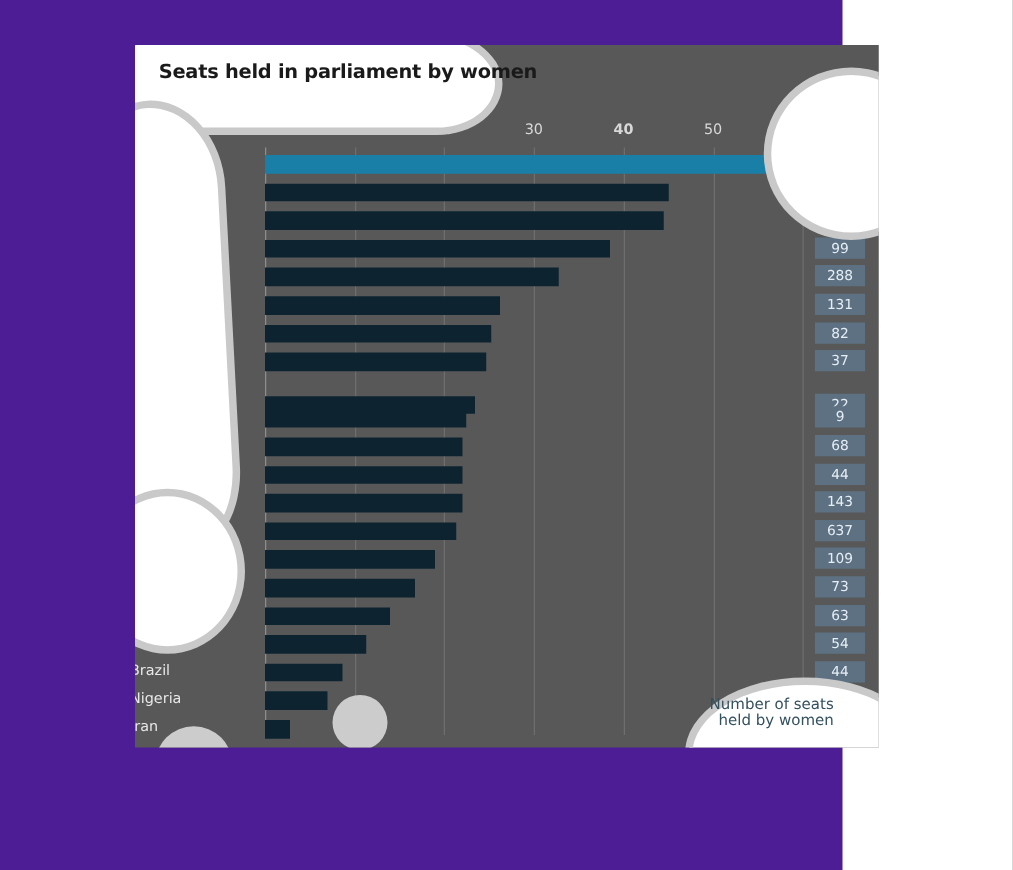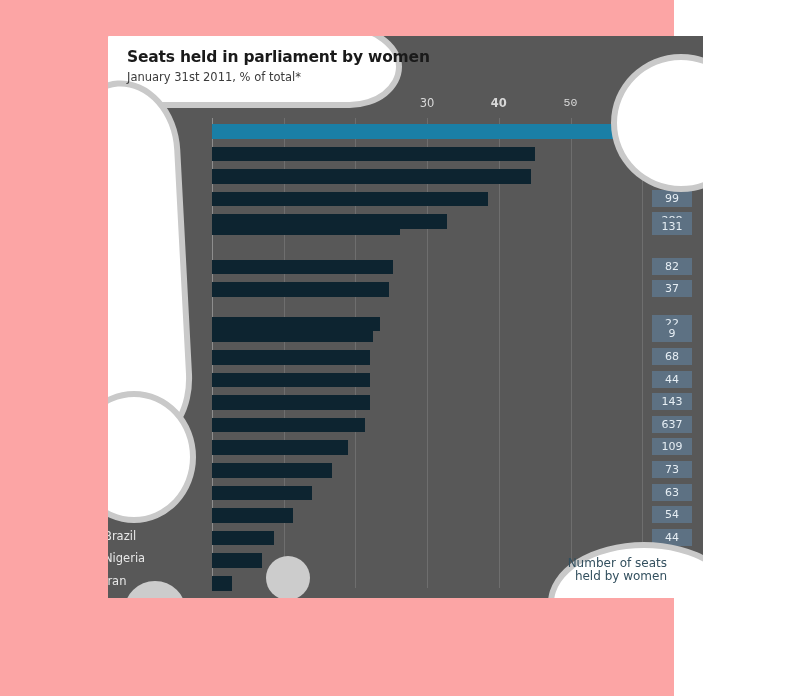--- a/index.html
+++ b/index.html
@@ -9,21 +9,21 @@
     width: 810px;
     height: 696px;
     overflow: hidden;
     font-family: "DejaVu Sans", "Liberation Sans", sans-serif;
   }
 
   #stage {
     position: relative;
     width: 674px;
     height: 696px;
-    background: #fca5a5;
+    background: #4c1d95;
   }
 
   
   #chart-panel {
     position: absolute;
     left: 108px;
     top: 36px;
     width: 595px;
     height: 562px;
     background: #585858;
@@ -208,39 +208,38 @@
   }
 </style>
 </head>
 <body>
 
 <div id="stage">
 
   <div id="chart-panel">
 
     <div id="chart-title">Seats held in parliament by women</div>
-    <div id="chart-subtitle">January 31st 2011, % of total*</div>
 
     <div id="plot">
       <div id="gridlines">
           <div class="gridline axis0" style="left: 0px;"></div>
           <div class="gridline" style="left: 71.7px;"></div>
           <div class="gridline" style="left: 143.4px;"></div>
           <div class="gridline" style="left: 215.1px;"></div>
           <div class="gridline" style="left: 286.8px;"></div>
           <div class="gridline" style="left: 358.5px;"></div>
           <div class="gridline" style="left: 430.2px;"></div>
         </div>
       <div id="xticks">
           <div class="xtick-label" style="left: 0px;">0</div>
           <div class="xtick-label" style="left: 71.7px;">10</div>
           <div class="xtick-label" style="left: 143.4px;">20</div>
           <div class="xtick-label" style="left: 215.1px;">30</div>
           <div class="xtick-label" style="left: 286.8px; font-weight: bold;">40</div>
-          <div class="xtick-label" style="left: 358.5px; font-family: Liberation Mono, monospace;">50</div>
+          <div class="xtick-label" style="left: 358.5px;">50</div>
           <div class="xtick-label" style="left: 430.2px;">60</div>
         </div>
       <div id="rows">
           <div class="row" style="top: 2px;">
             <div class="country-label">Rwanda</div>
             <div class="bar highlight" style="width: 403.671px;"></div>
             <div class="seat-badge">45</div>
           </div>
           <div class="row" style="top: 24.6px;">
             <div class="country-label">Sweden</div>
@@ -255,21 +254,21 @@
           <div class="row" style="top: 69.8px;">
             <div class="country-label">Argentina</div>
             <div class="bar" style="width: 276.045px;"></div>
             <div class="seat-badge">99</div>
           </div>
           <div class="row" style="top: 92.4px;">
             <div class="country-label">Germany</div>
             <div class="bar" style="width: 235.176px;"></div>
             <div class="seat-badge">288</div>
           </div>
-          <div class="row" style="top: 98px; text-decoration: underline;">
+          <div class="row" style="top: 115px; text-decoration: underline;">
             <div class="country-label">Mexico</div>
             <div class="bar" style="width: 187.854px;"></div>
             <div class="seat-badge">131</div>
           </div>
           <div class="row" style="top: 137.6px;">
             <div class="country-label">Iraq</div>
             <div class="bar" style="width: 180.684px;"></div>
             <div class="seat-badge">82</div>
           </div>
           <div class="row" style="top: 160.2px;">

